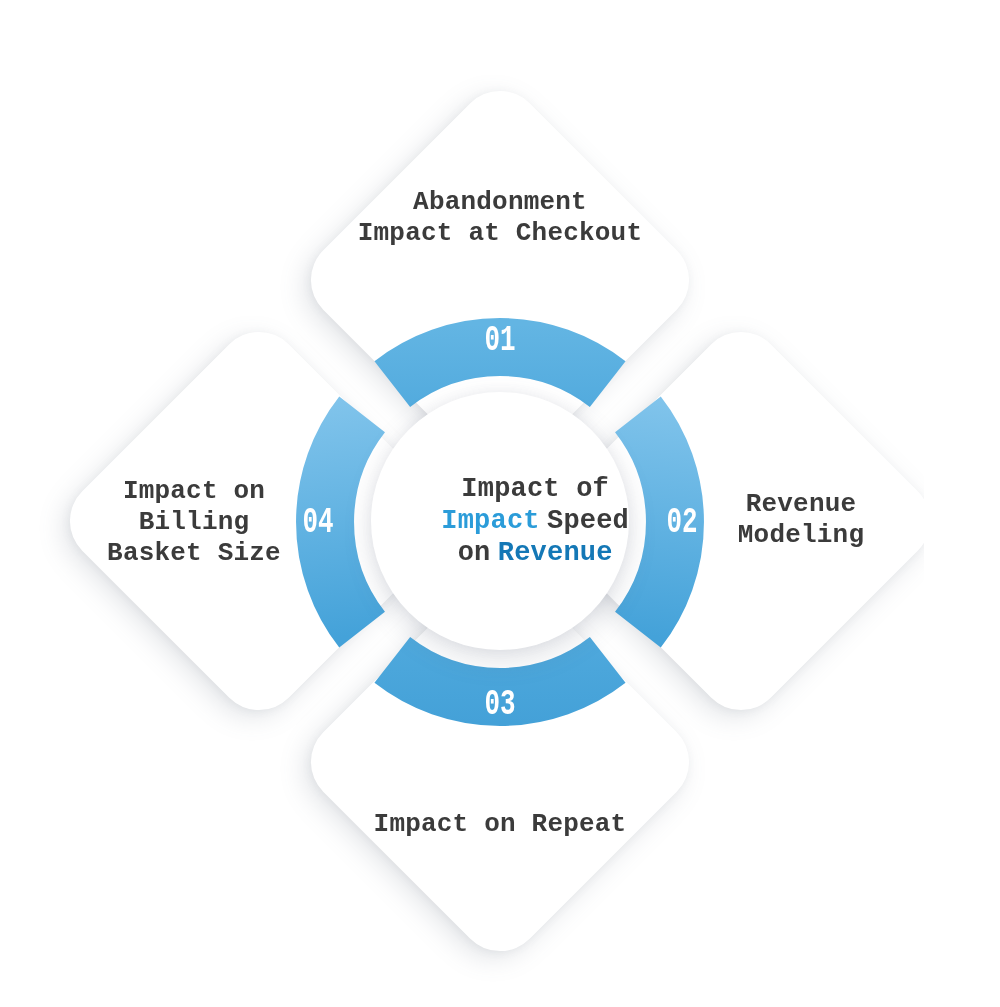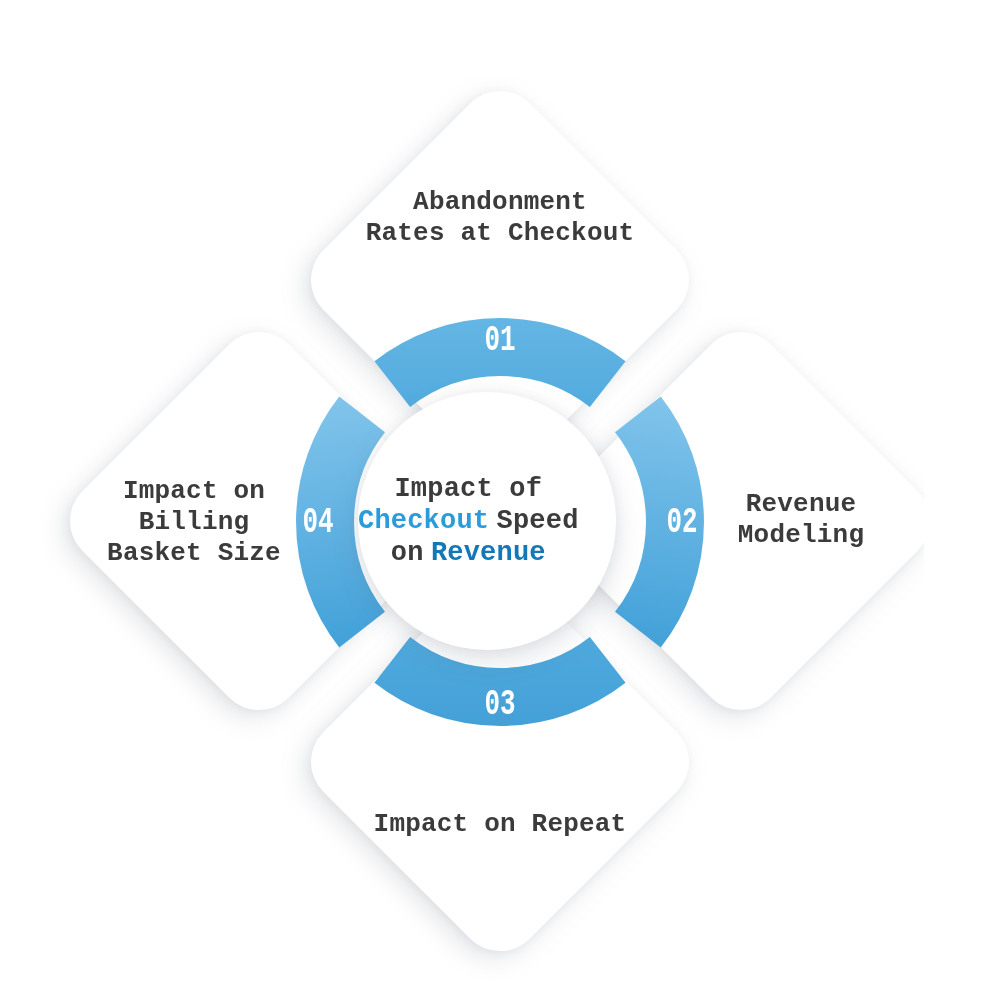--- a/index.html
+++ b/index.html
@@ -46,24 +46,24 @@
     position:absolute;z-index:4;color:#fff;font-weight:700;font-size:37px;
     transform:translate(-50%,-50%) scaleX(0.70);
     letter-spacing:0px;white-space:nowrap;
   }
   .step-number.n01{left:500px;top:322px;}
   .step-number.n02{left:682px;top:504px;}
   .step-number.n03{left:500px;top:686px;}
   .step-number.n04{left:318px;top:504px;}
   
   .center-circle{
-    position:absolute;left:487px;top:503px;width:258px;height:258px;
+    position:absolute;left:500px;top:503px;width:258px;height:258px;
     transform:translate(-50%,-50%);border-radius:50%;background:var(--card-white);
     box-shadow:0 10px 28px rgba(95,105,125,0.20),0 0 12px rgba(95,105,125,0.07);
-    display:flex;align-items:center;justify-content:flex-start;z-index:5;
+    display:flex;align-items:center;justify-content:flex-end;z-index:5;
   }
   .center-text{
     text-align:center;font-weight:700;font-size:27px;line-height:32px;
     color:var(--text-dark);letter-spacing:0.2px;
   }
   .center-text .blue1{color:var(--billing-blue);}
   .center-text .blue2{color:var(--revenue-blue);}
   .center-text .gap{margin-left:0.27em;}
 </style>
 </head>
@@ -71,21 +71,21 @@
 
 <div class="canvas">
 
   <div class="diamond top"></div>
   <div class="diamond right"></div>
   <div class="diamond bottom"></div>
   <div class="diamond left"></div>
 
   <div class="card-label top">
     <div>Abandonment</div>
-    <div>Rates at Checkout</div>
+    <div>Impact at Checkout</div>
   </div>
   <div class="card-label right">
     <div>Revenue</div>
     <div>Modeling</div>
   </div>
   <div class="card-label bottom">
     <div>Impact on Repeat</div>
   </div>
   <div class="card-label left">
     <div>Impact on</div>
@@ -122,21 +122,21 @@
   <div class="step-number n02">02</div>
   <div class="step-number n03">03</div>
   <div class="step-number n04">04</div>
 
   <div class="center-circle">
     <div class="center-text">
       <div>
         <span>Impact of</span>
       </div>
       <div>
-        <span class="blue1">Checkout</span><span class="gap">Speed</span>
+        <span class="blue1">Impact</span><span class="gap">Speed</span>
       </div>
       <div>
         <span>on</span><span class="blue2 gap">Revenue</span>
       </div>
     </div>
   </div>
 
 </div>
 
 </body></html>

